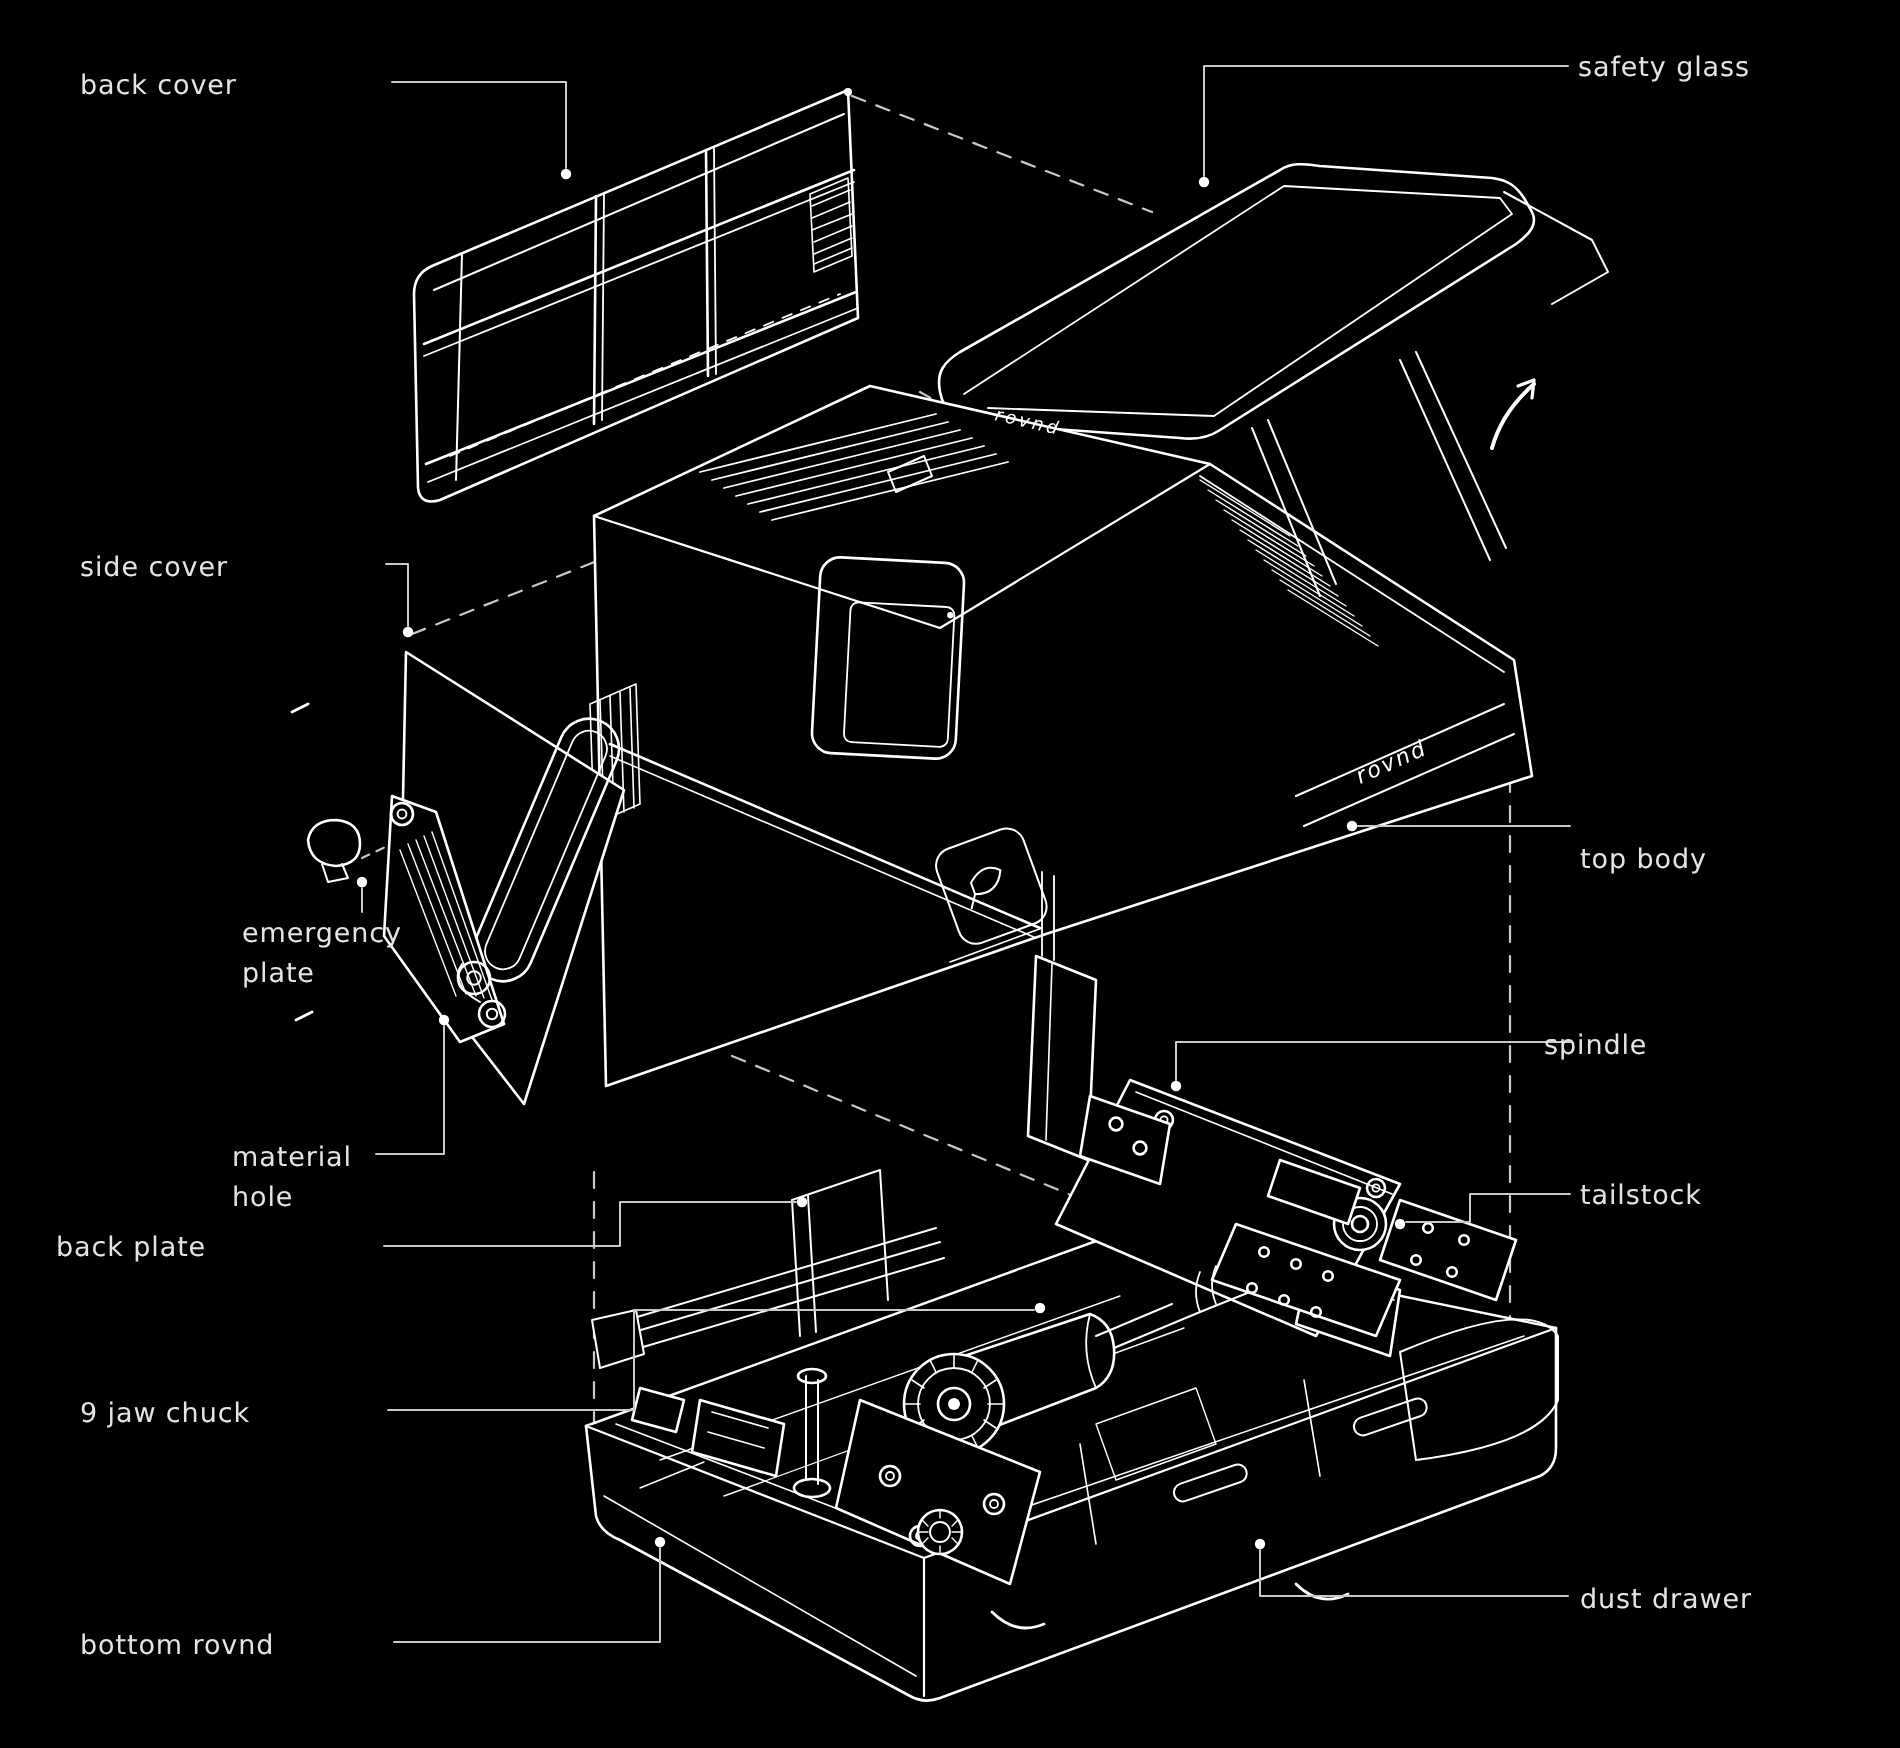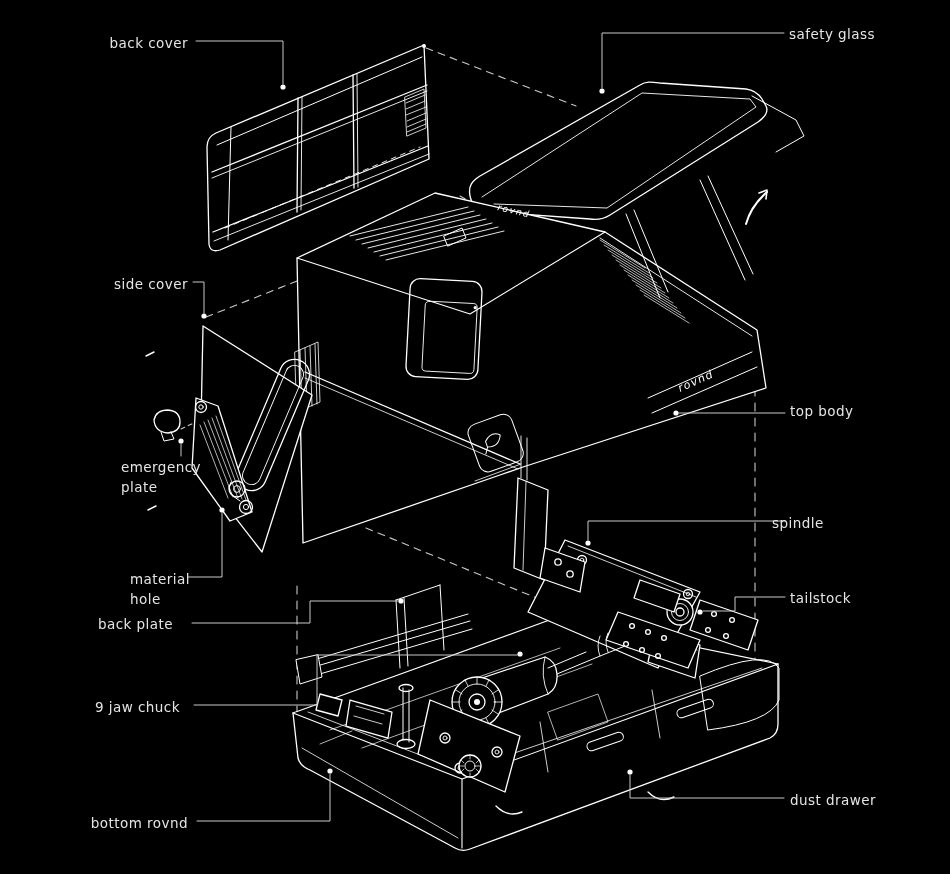--- a/index.html
+++ b/index.html
@@ -5,21 +5,21 @@
   html,body{margin:0;padding:0;background:#000;}
   #stage{
     position:relative;width:950px;height:874px;background:#000;overflow:hidden;
     font-family:"DejaVu Sans","Liberation Sans",sans-serif;
   }
   #art{position:absolute;left:0;top:0;}
   .lbl{
     position:absolute;color:#e4e4e4;font-size:13.5px;letter-spacing:.45px;
     line-height:20px;white-space:nowrap;user-select:none;
   }
-  .lbl.r{text-align:right;}
+  .lbl.r{text-align:left;}
 </style>
 </head>
 <body>
 
 <div id="stage">
 
 <svg id="art" width="950" height="874" viewBox="0 0 950 874" fill="none" stroke="#ffffff" stroke-width="1.3" stroke-linecap="round" stroke-linejoin="round">
 
   <g stroke="#c9c9c9" stroke-width="1.1" stroke-dasharray="7 6">
     <path d="M206,317 L424,231"></path>
@@ -356,25 +356,25 @@
   </g>
 </svg>
 
 <div class="lbl r" style="left:40px;top:33px;width:148px">back cover</div>
 <div class="lbl" style="left:789px;top:24px">safety glass</div>
 <div class="lbl r" style="left:40px;top:274px;width:148px">side cover</div>
 <div class="lbl" style="left:121px;top:457px">
   <div>emergency</div>
   <div>plate</div>
 </div>
-<div class="lbl" style="left:130px;top:569px">
+<div class="lbl" style="left:116px;top:569px">
   <div>material</div>
   <div>hole</div>
 </div>
 <div class="lbl r" style="left:28px;top:614px;width:145px">back plate</div>
 <div class="lbl r" style="left:40px;top:697px;width:140px">9 jaw chuck</div>
 <div class="lbl r" style="left:40px;top:813px;width:148px">bottom rovnd</div>
-<div class="lbl" style="left:790px;top:401px">top body</div>
+<div class="lbl" style="left:790px;top:420px">top body</div>
 <div class="lbl" style="left:772px;top:513px">spindle</div>
 <div class="lbl" style="left:790px;top:588px">tailstock</div>
 <div class="lbl" style="left:790px;top:790px">dust drawer</div>
 
 </div>
 
 </body></html>

